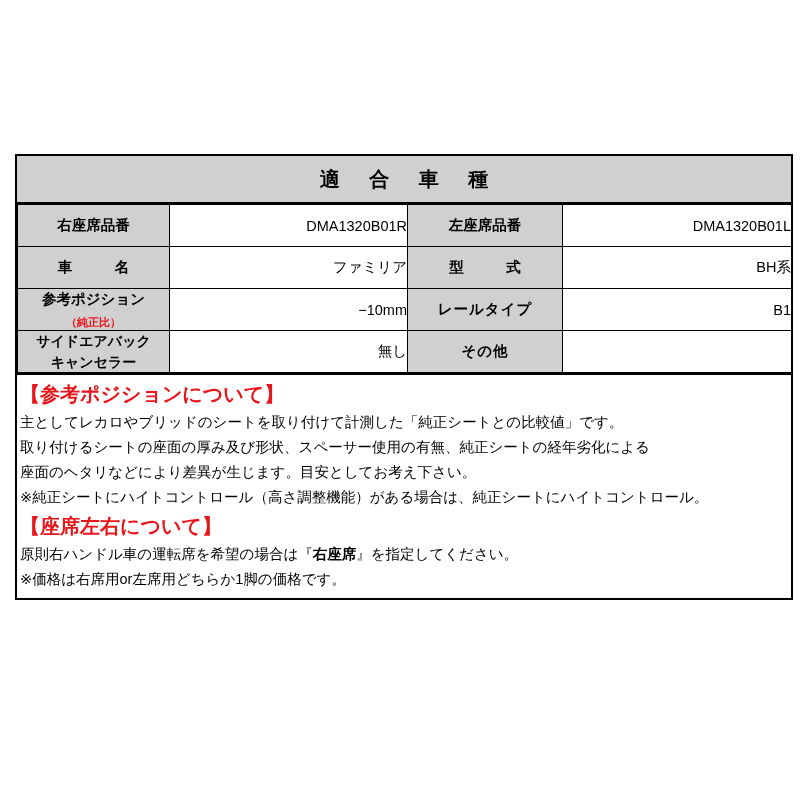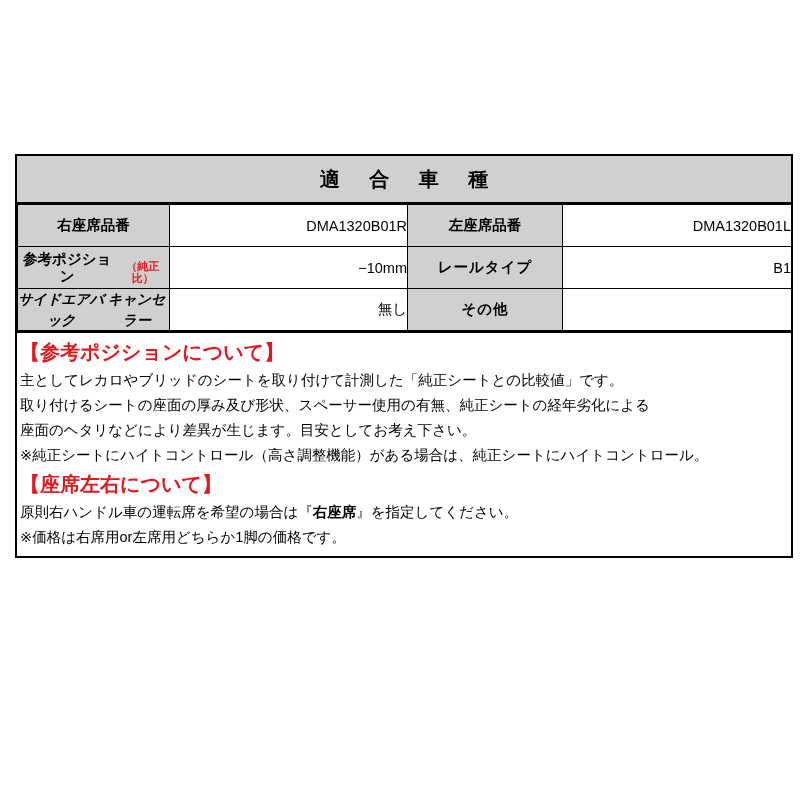--- a/index.html
+++ b/index.html
@@ -73,35 +73,34 @@
   .col-lbl2 { width: 155px; }
   .col-val2 { width: 229px; }
 
   .row-h { height: 42px; }
 
   .sp-wide { letter-spacing: 14px; text-indent: 14px; }
   .sp-mid  { letter-spacing: 1px; }
 
   .lbl-stack {
     display: flex;
-    flex-direction: row;
+    flex-direction: column;
     align-items: center;
     justify-content: center;
     line-height: 1.12;
   }
   .lbl-sub-red {
     color: #e8161b;
     font-size: 11px;
     font-weight: bold;
     margin-top: 9px;
   }
   .lbl-two {
     line-height: 1.45;
     font-size: 14px;
-    font-style: italic;
   }
 
   
   td.tokki-lbl {
     background: #d0d0d0;
     text-align: center;
     font-weight: bold;
     color: #e8161b;
     font-size: 14.5px;
     height: 78px;
@@ -157,20 +156,26 @@
         <col class="col-val2">
     </colgroup>
     <tbody>
       <tr class="row-h">
         <td class="lbl">右座席品番</td>
         <td class="val">DMA1320B01R</td>
         <td class="lbl">左座席品番</td>
         <td class="val">DMA1320B01L</td>
       </tr>
 
+      <tr class="row-h">
+        <td class="lbl sp-wide">車　名</td>
+        <td class="val">ファミリア</td>
+        <td class="lbl sp-wide">型　式</td>
+        <td class="val">BH系</td>
+      </tr>
 
       <tr class="row-h">
         <td class="lbl">
           <div class="lbl-stack">
             <span>参考ポジション</span>
             <span class="lbl-sub-red">（純正比）</span>
           </div>
         </td>
         <td class="val">−10mm</td>
         <td class="lbl sp-mid">レールタイプ</td>

